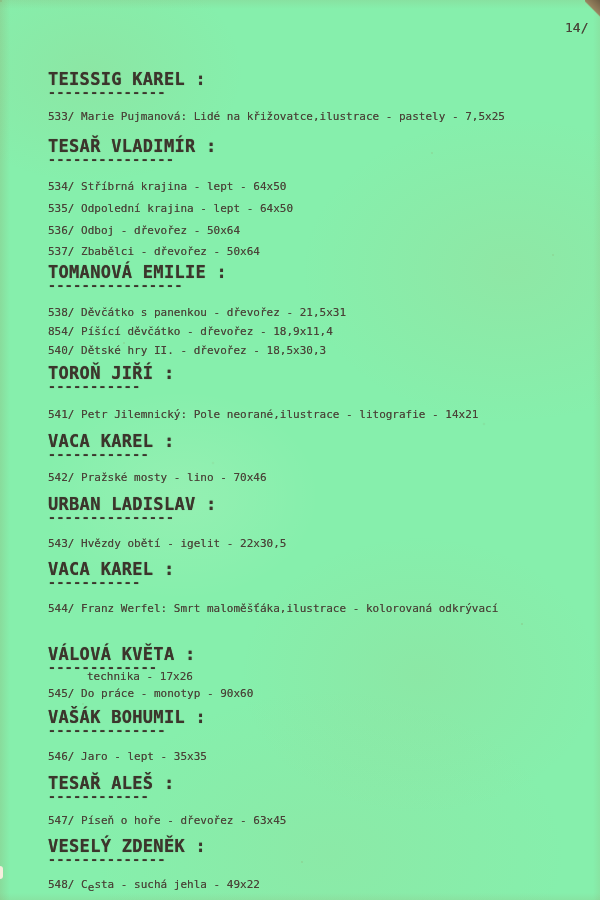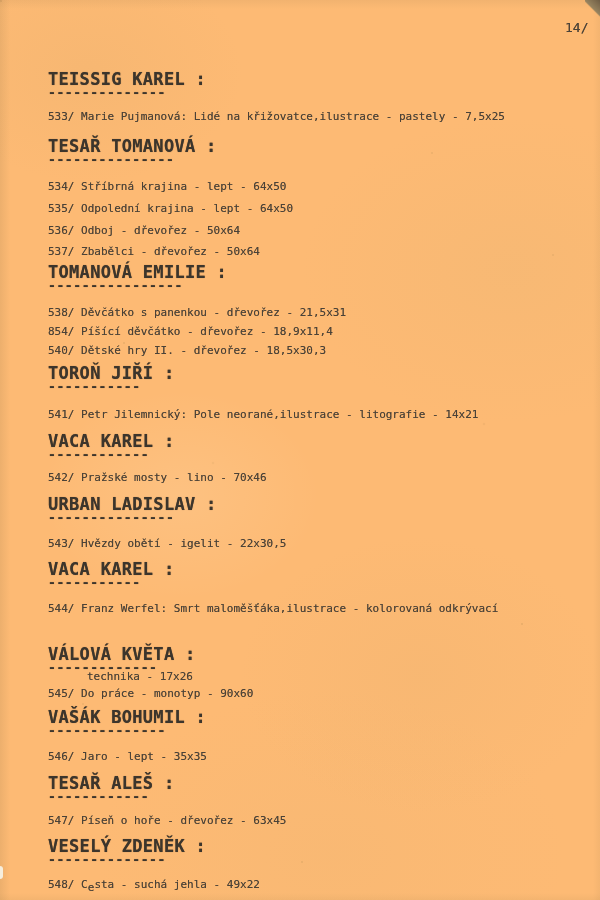--- a/index.html
+++ b/index.html
@@ -1,19 +1,19 @@
 <!DOCTYPE html>
 <html><head>
 <meta charset="utf-8">
 <style>
   html,body{margin:0;padding:0;}
   body{width:600px;height:900px;overflow:hidden;background:#e9d4a9;}
   .page{
     position:relative;width:600px;height:900px;
-    background:#fdba74;
+    background:#86efac;
     font-family:"DejaVu Sans Mono","Liberation Mono",monospace;
     color:#4a4238;
   }
   .texture{
     position:absolute;inset:0;pointer-events:none;
     background:
       radial-gradient(220px 160px at 15% 8%, rgba(190,155,95,0.10), transparent 70%),
       radial-gradient(300px 220px at 85% 30%, rgba(205,175,115,0.12), transparent 70%),
       radial-gradient(260px 200px at 70% 75%, rgba(195,160,100,0.09), transparent 70%),
       radial-gradient(200px 150px at 30% 55%, rgba(255,246,222,0.12), transparent 70%),
@@ -84,21 +84,21 @@
   <div>
     <div class="sec-h" style="top:72px">
       <div class="hl">TEISSIG KAREL :</div>
       <div class="hd">--------------</div>
     </div>
     <div class="line" style="top:109px">533/ Marie Pujmanová: Lidé na křižovatce,ilustrace - pastely - 7,5x25</div>
   </div>
 
   <div>
     <div class="sec-h" style="top:139px">
-      <div class="hl">TESAŘ TOMANOVÁ :</div>
+      <div class="hl">TESAŘ VLADIMÍR :</div>
       <div class="hd">---------------</div>
     </div>
     <div class="line" style="top:179px">534/ Stříbrná krajina - lept - 64x50</div>
     <div class="line" style="top:201px">535/ Odpolední krajina - lept - 64x50</div>
     <div class="line" style="top:223px">536/ Odboj - dřevořez - 50x64</div>
     <div class="line" style="top:244px">537/ Zbabělci - dřevořez - 50x64</div>
   </div>
 
   <div>
     <div class="sec-h" style="top:265px">

